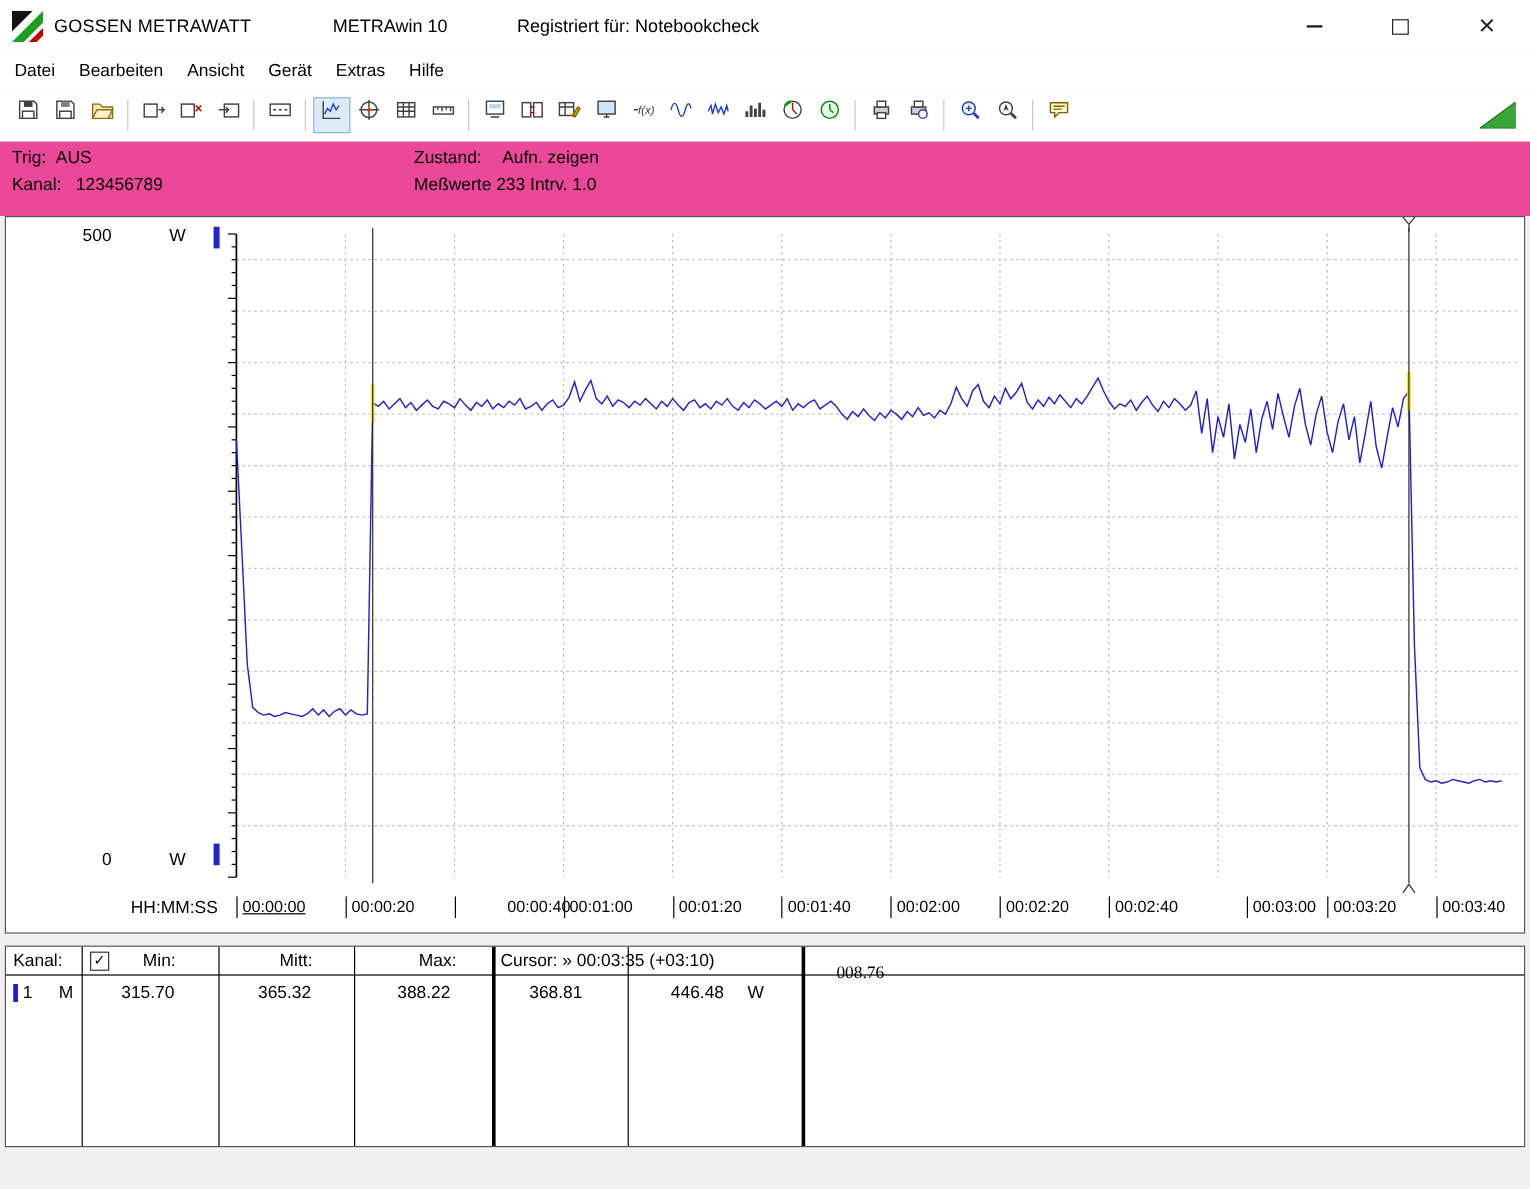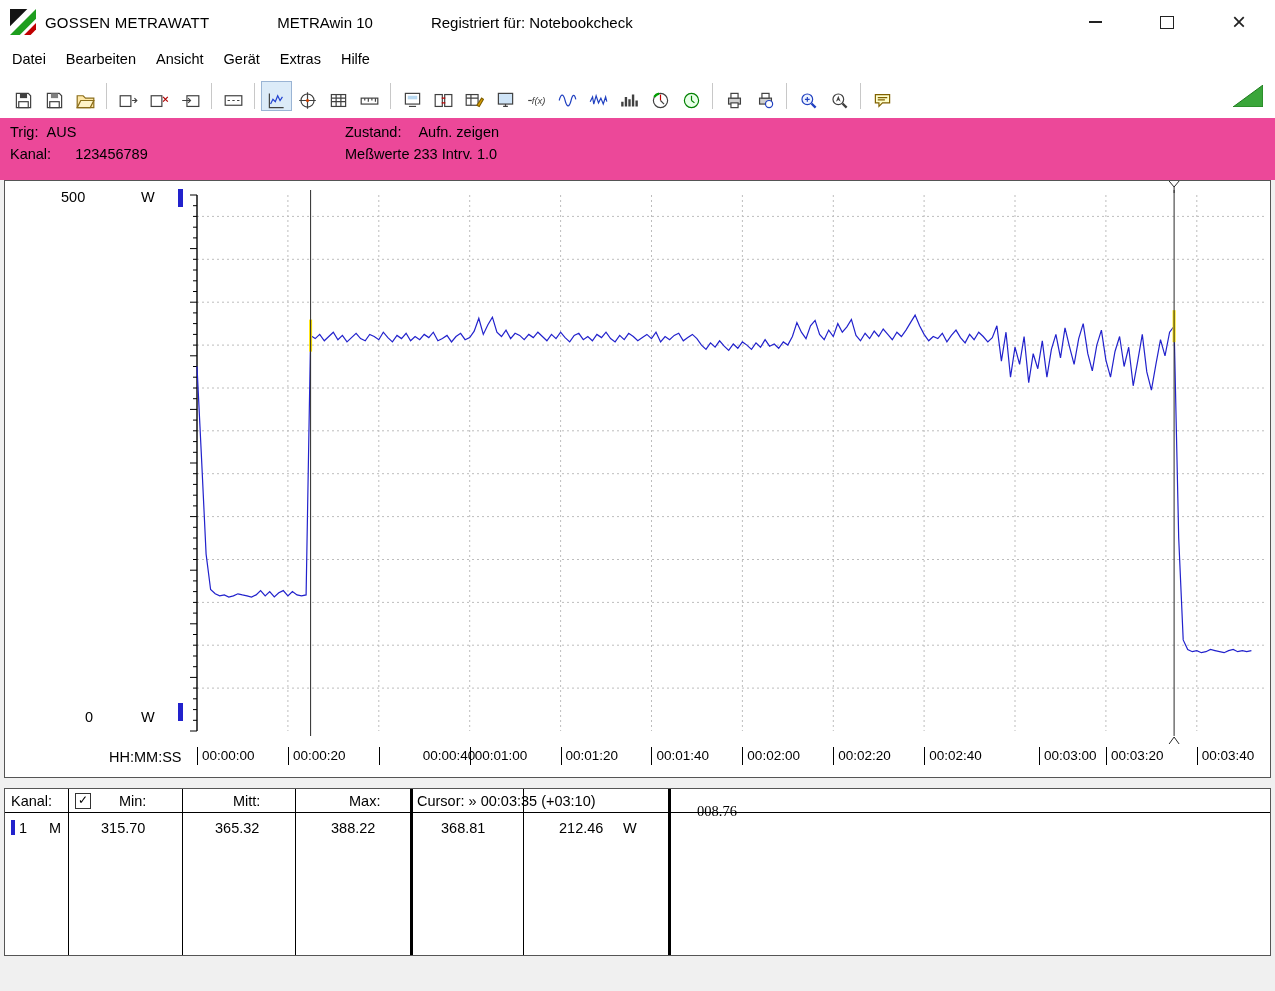--- a/index.html
+++ b/index.html
@@ -17,21 +17,21 @@
   .glyph-min{width:13px;height:1.5px;background:#222;}
   .glyph-max{width:12px;height:11px;border:1.4px solid #222;}
   .glyph-close{font-size:24px;line-height:24px;color:#222;font-weight:400;}
 
   
   .menubar{position:absolute;top:44px;left:0;right:0;height:30px;background:#fff;display:flex;align-items:center;padding-left:2px;}
   .menu-item{font-size:14.5px;padding:4px 10px;}
 
   
   .toolbar{position:absolute;top:74px;left:0;right:0;height:44px;background:#fff;display:flex;align-items:center;padding:0 8px;border-bottom:1px solid #e4e4e4;}
-  .tb-btn{width:29px;height:28px;display:flex;align-items:flex-end;justify-content:center;border:1px solid transparent;flex:0 0 auto;}
+  .tb-btn{width:29px;height:28px;display:flex;align-items:flex-start;justify-content:center;border:1px solid transparent;flex:0 0 auto;}
   .tb-btn svg{width:19px;height:19px;}
   .tb-btn.active{border:1px solid #9ab4d4;background:#dcebf8;}
   .tb-sep{width:0;height:26px;border-left:1px solid #c8c8c8;border-right:1px solid #fff;margin:0 5px;flex:0 0 auto;}
   .tb-spacer{flex:1 1 auto;}
   .tb-triangle{width:30px;height:22px;margin-right:4px;flex:0 0 auto;}
 
   
   .infopanel{position:absolute;top:118px;left:0;right:0;height:62px;background:#ec4899;font-size:14.5px;}
   .infopanel .abs{position:absolute;white-space:nowrap;}
 
@@ -281,34 +281,34 @@
       </svg>
   </div>
 
   <div class="infopanel">
     <span class="abs" style="left:10px;top:6px;">
       <span>Trig:</span>
       <span style="margin-left:4px;">AUS</span>
     </span>
     <span class="abs" style="left:10px;top:28px;">
       <span>Kanal:</span>
-      <span style="margin-left:20px;">123456789</span>
+      <span style="margin-left:8px;">123456789</span>
     </span>
     <span class="abs" style="left:345px;top:6px;">
       <span>Zustand:</span>
       <span style="margin-left:13px;">Aufn. zeigen</span>
     </span>
     <span class="abs" style="left:345px;top:28px;">
       <span>Meßwerte 233</span>
       <span style="margin-left:0;">Intrv. 1.0</span>
     </span>
   </div>
 
   <div class="chart-panel">
-    <span class="ylab" style="left:56px;top:8px;width:32px;">500</span>
+    <span class="ylab" style="left:56px;top:8px;width:32px;text-align:right;">500</span>
     <span class="ylab" style="left:136px;top:8px;">W</span>
     <span class="ylab" style="left:56px;top:528px;width:32px;text-align:right;">0</span>
     <span class="ylab" style="left:136px;top:528px;">W</span>
     <div class="ch-marker" style="left:173px;top:8px;"></div>
     <div class="ch-marker" style="left:173px;top:522px;"></div>
 
     <div id="plot-wrap">
       <svg id="plot-svg" width="1068" height="536" viewBox="0 0 1068 536">
           <line class="grid" x1="0" y1="493.1" x2="1068" y2="493.1"></line>
           <line class="grid" x1="0" y1="450.2" x2="1068" y2="450.2"></line>
@@ -390,21 +390,21 @@
           <line class="cursorln" x1="113.6" y1="-5" x2="113.6" y2="541"></line>
           <line x1="977.1" y1="115.2" x2="977.1" y2="147.2" stroke="#ffe400" stroke-width="3"></line>
           <line class="cursorln" x1="977.1" y1="-5" x2="977.1" y2="541"></line>
           <path class="cursorln" fill="none" d="M 972.1 -14 L 977.1 -8 L 982.1 -14 M 977.1 -8 L 977.1 -2"></path>
           <path class="cursorln" fill="none" d="M 972.1 549 L 977.1 542 L 982.1 549"></path>
         </svg>
     </div>
 
     <div id="xaxis-row">
       <span class="x-axis-name">HH:MM:SS</span>
-    <span class="x-tick" style="left: 192px;">00:00:00</span>
+    <span class="x-tick" style="left: 192px; text-decoration: underline;">00:00:00</span>
         <span class="x-tick" style="left: 282.894px;">00:00:20</span>
         <span class="x-tick" style="left: 373.787px; padding-left: 43px;">00:00:40</span>
         <span class="x-tick" style="left: 464.681px;">00:01:00</span>
         <span class="x-tick" style="left: 555.574px;">00:01:20</span>
         <span class="x-tick" style="left: 646.468px;">00:01:40</span>
         <span class="x-tick" style="left: 737.362px;">00:02:00</span>
         <span class="x-tick" style="left: 828.255px;">00:02:20</span>
         <span class="x-tick" style="left: 919.149px; text-align: right;">00:02:40</span>
         <span class="x-tick" style="left: 1010.04px; margin-left: 24px;">00:03:00</span>
         <span class="x-tick" style="left: 1100.94px;">00:03:20</span>
@@ -428,19 +428,19 @@
     <span class="t-abs" style="left:344px;top:4px;">Max:</span>
     <span class="t-abs" style="left:412px;top:4px;">Cursor: » 00:03:35 (+03:10)</span>
 
     <div class="chan-color"></div>
     <span class="t-abs" style="left:14px;top:31px;">1</span>
     <span class="t-abs" style="left:44px;top:31px;">M</span>
     <span class="t-abs" style="left:96px;top:31px;">315.70</span>
     <span class="t-abs" style="left:210px;top:31px;">365.32</span>
     <span class="t-abs" style="left:326px;top:31px;">388.22</span>
     <span class="t-abs" style="left:436px;top:31px;">368.81</span>
-    <span class="t-abs" style="left:554px;top:31px;">212.46</span>
+    <span class="t-abs" style="left:554px;top:31px;">446.48</span>
     <span class="t-abs" style="left:618px;top:31px;">W</span>
     <span class="t-abs" style="left:692px;top:14px;font-family:Liberation Serif, serif;">008.76</span>
   </div>
 
 
 </div>
 
 </body></html>

